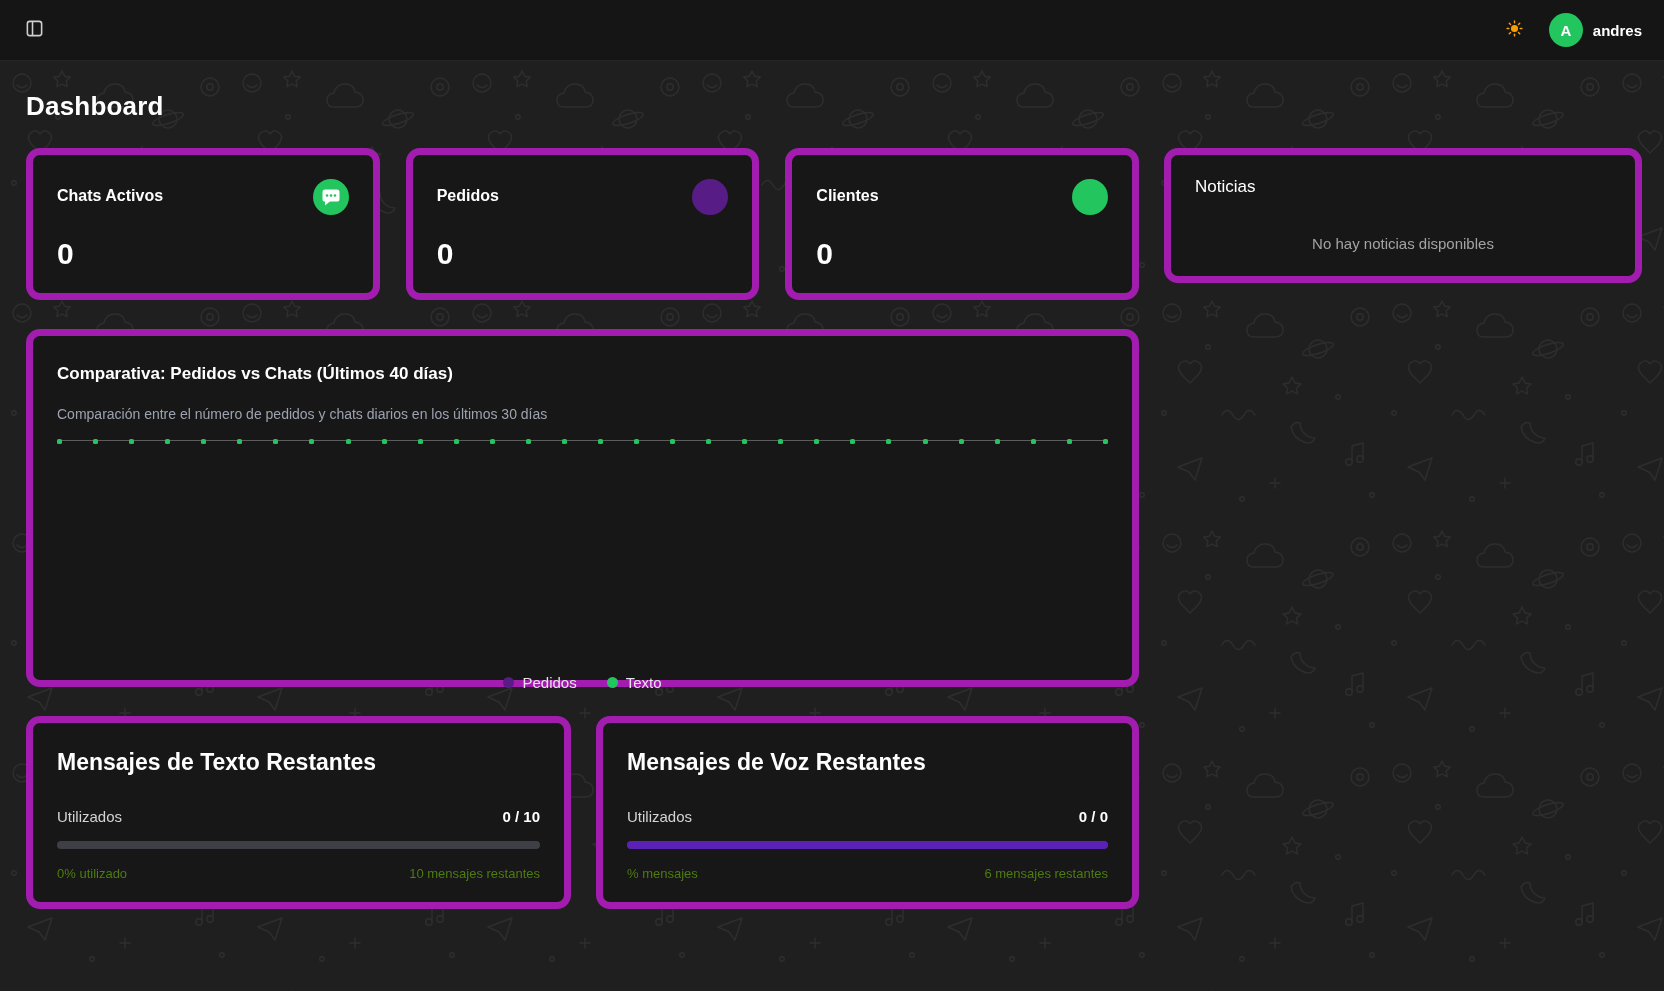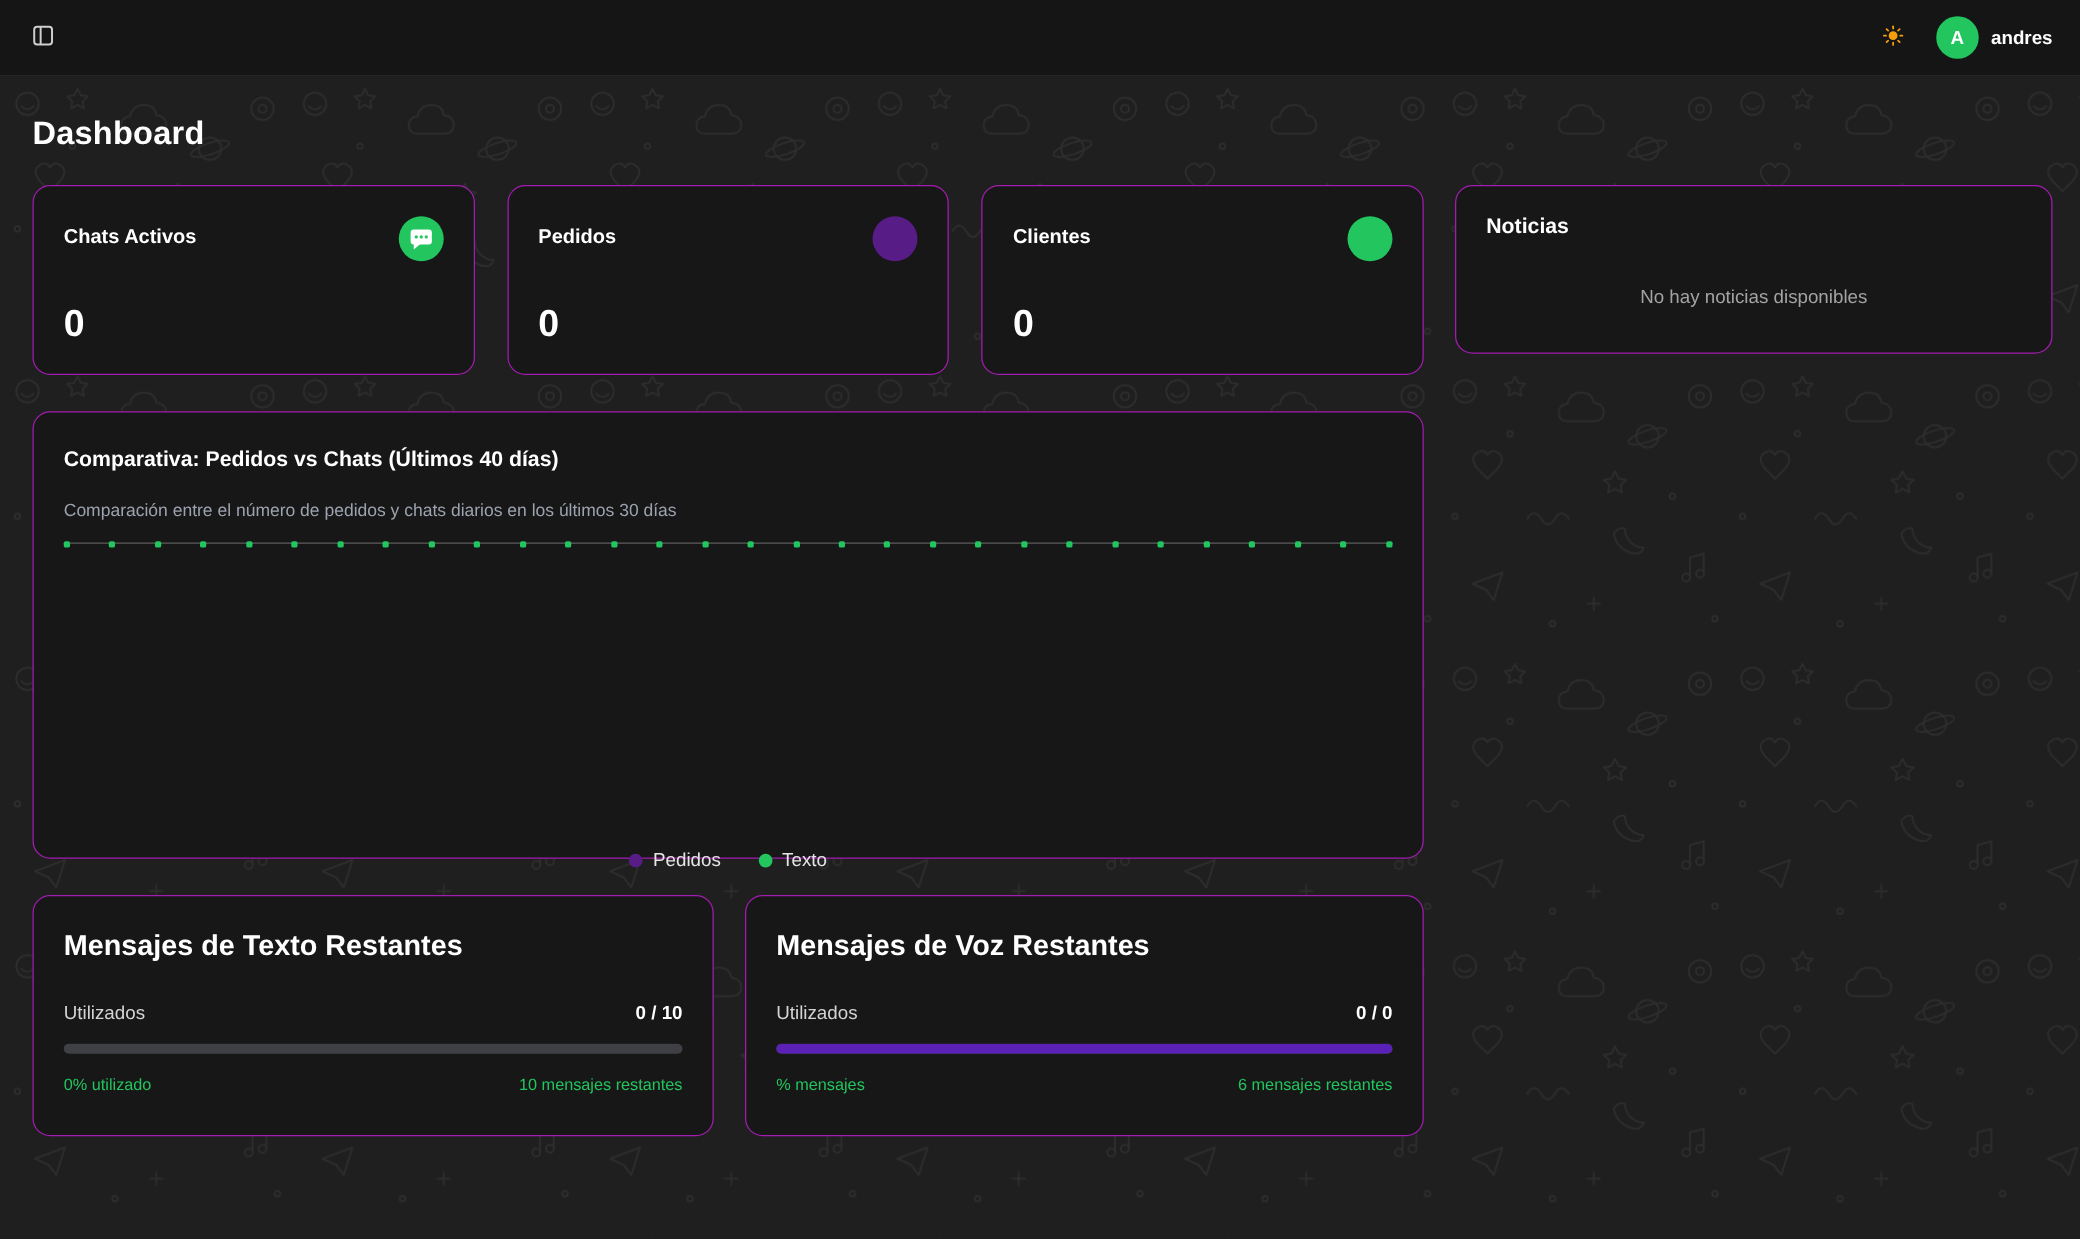--- a/index.html
+++ b/index.html
@@ -37,37 +37,37 @@
 
   
   .main { position:relative; z-index:1; padding:0 26px; }
   .page-title { margin-top:30px; font-size:26px; font-weight:700; letter-spacing:.2px; }
   .columns { display:flex; gap:25px; margin-top:26px; align-items:flex-start; }
   .col-left { width:1113px; flex:none; }
   .col-right { width:478px; flex:none; }
 
   .card {
     background:#171717;
-    border:1px solid #a21caf;
+    border:7px solid #a21caf;
     border-radius:14px;
   }
 
   
   .stats-row { display:flex; gap:26px; }
   .stat-card { width:354px; height:152px; padding:24px; display:flex; flex-direction:column; justify-content:space-between; }
   .stat-head { display:flex; align-items:flex-start; justify-content:space-between; }
   .stat-label { font-size:16px; font-weight:600; margin-top:8px; }
   .badge { width:36px; height:36px; border-radius:50%; flex:none; }
   .badge.green { background:#22c55e; }
   .badge.purple { background:#581c87; }
   .stat-value { font-size:30px; font-weight:800; line-height:1; }
 
   
   .news-card { height:135px; padding:22px 24px; }
-  .news-title { font-size:17px; font-weight:700; }
+  .news-title { font-size:17px; font-weight:400; }
   .news-empty { margin-top:38px; text-align:center; color:#a3a3a3; font-size:15px; }
 
   
   .chart-card { position:relative; height:358px; margin-top:29px; padding:28px 24px 0 24px; }
   .chart-title { font-size:17px; font-weight:700; }
   .chart-subtitle { margin-top:22px; font-size:14px; color:#9ca3af; }
   .plot { margin-top:16px; position:relative; height:10px; }
   .plot-line {
     position:relative; height:6px;
     display:flex; justify-content:space-between; align-items:center;
@@ -91,21 +91,21 @@
   .usage-card.voice { width:543px; }
   .usage-title { font-size:23px; font-weight:700; }
   .usage-meta { margin-top:32px; display:flex; justify-content:space-between; align-items:baseline; }
   .usage-label { font-size:15px; color:#d4d4d4; }
   .usage-ratio { font-size:15px; font-weight:700; color:#fff; }
   .progress-track {
     margin-top:16px; height:8px; border-radius:999px; background:#3f3f46; overflow:hidden;
   }
   .progress-fill { height:100%; border-radius:999px; width:0; }
   .usage-footer { margin-top:17px; display:flex; justify-content:space-between; }
-  .usage-footer span { font-size:13px; color:#22c55e; }
+  .usage-footer span { font-size:13px; color:#4d7c0f; }
 </style>
 </head>
 <body>
 
 <svg class="bg-pattern" aria-hidden="true">
   <defs>
     <pattern id="doodles" width="230" height="230" patternUnits="userSpaceOnUse">
       <g fill="none" stroke="#2d2d2d" stroke-width="1.4" stroke-linecap="round" stroke-linejoin="round">
         <circle cx="22" cy="22" r="9"></circle>
         <path d="M17 24 q5 5 10 0"></path>

